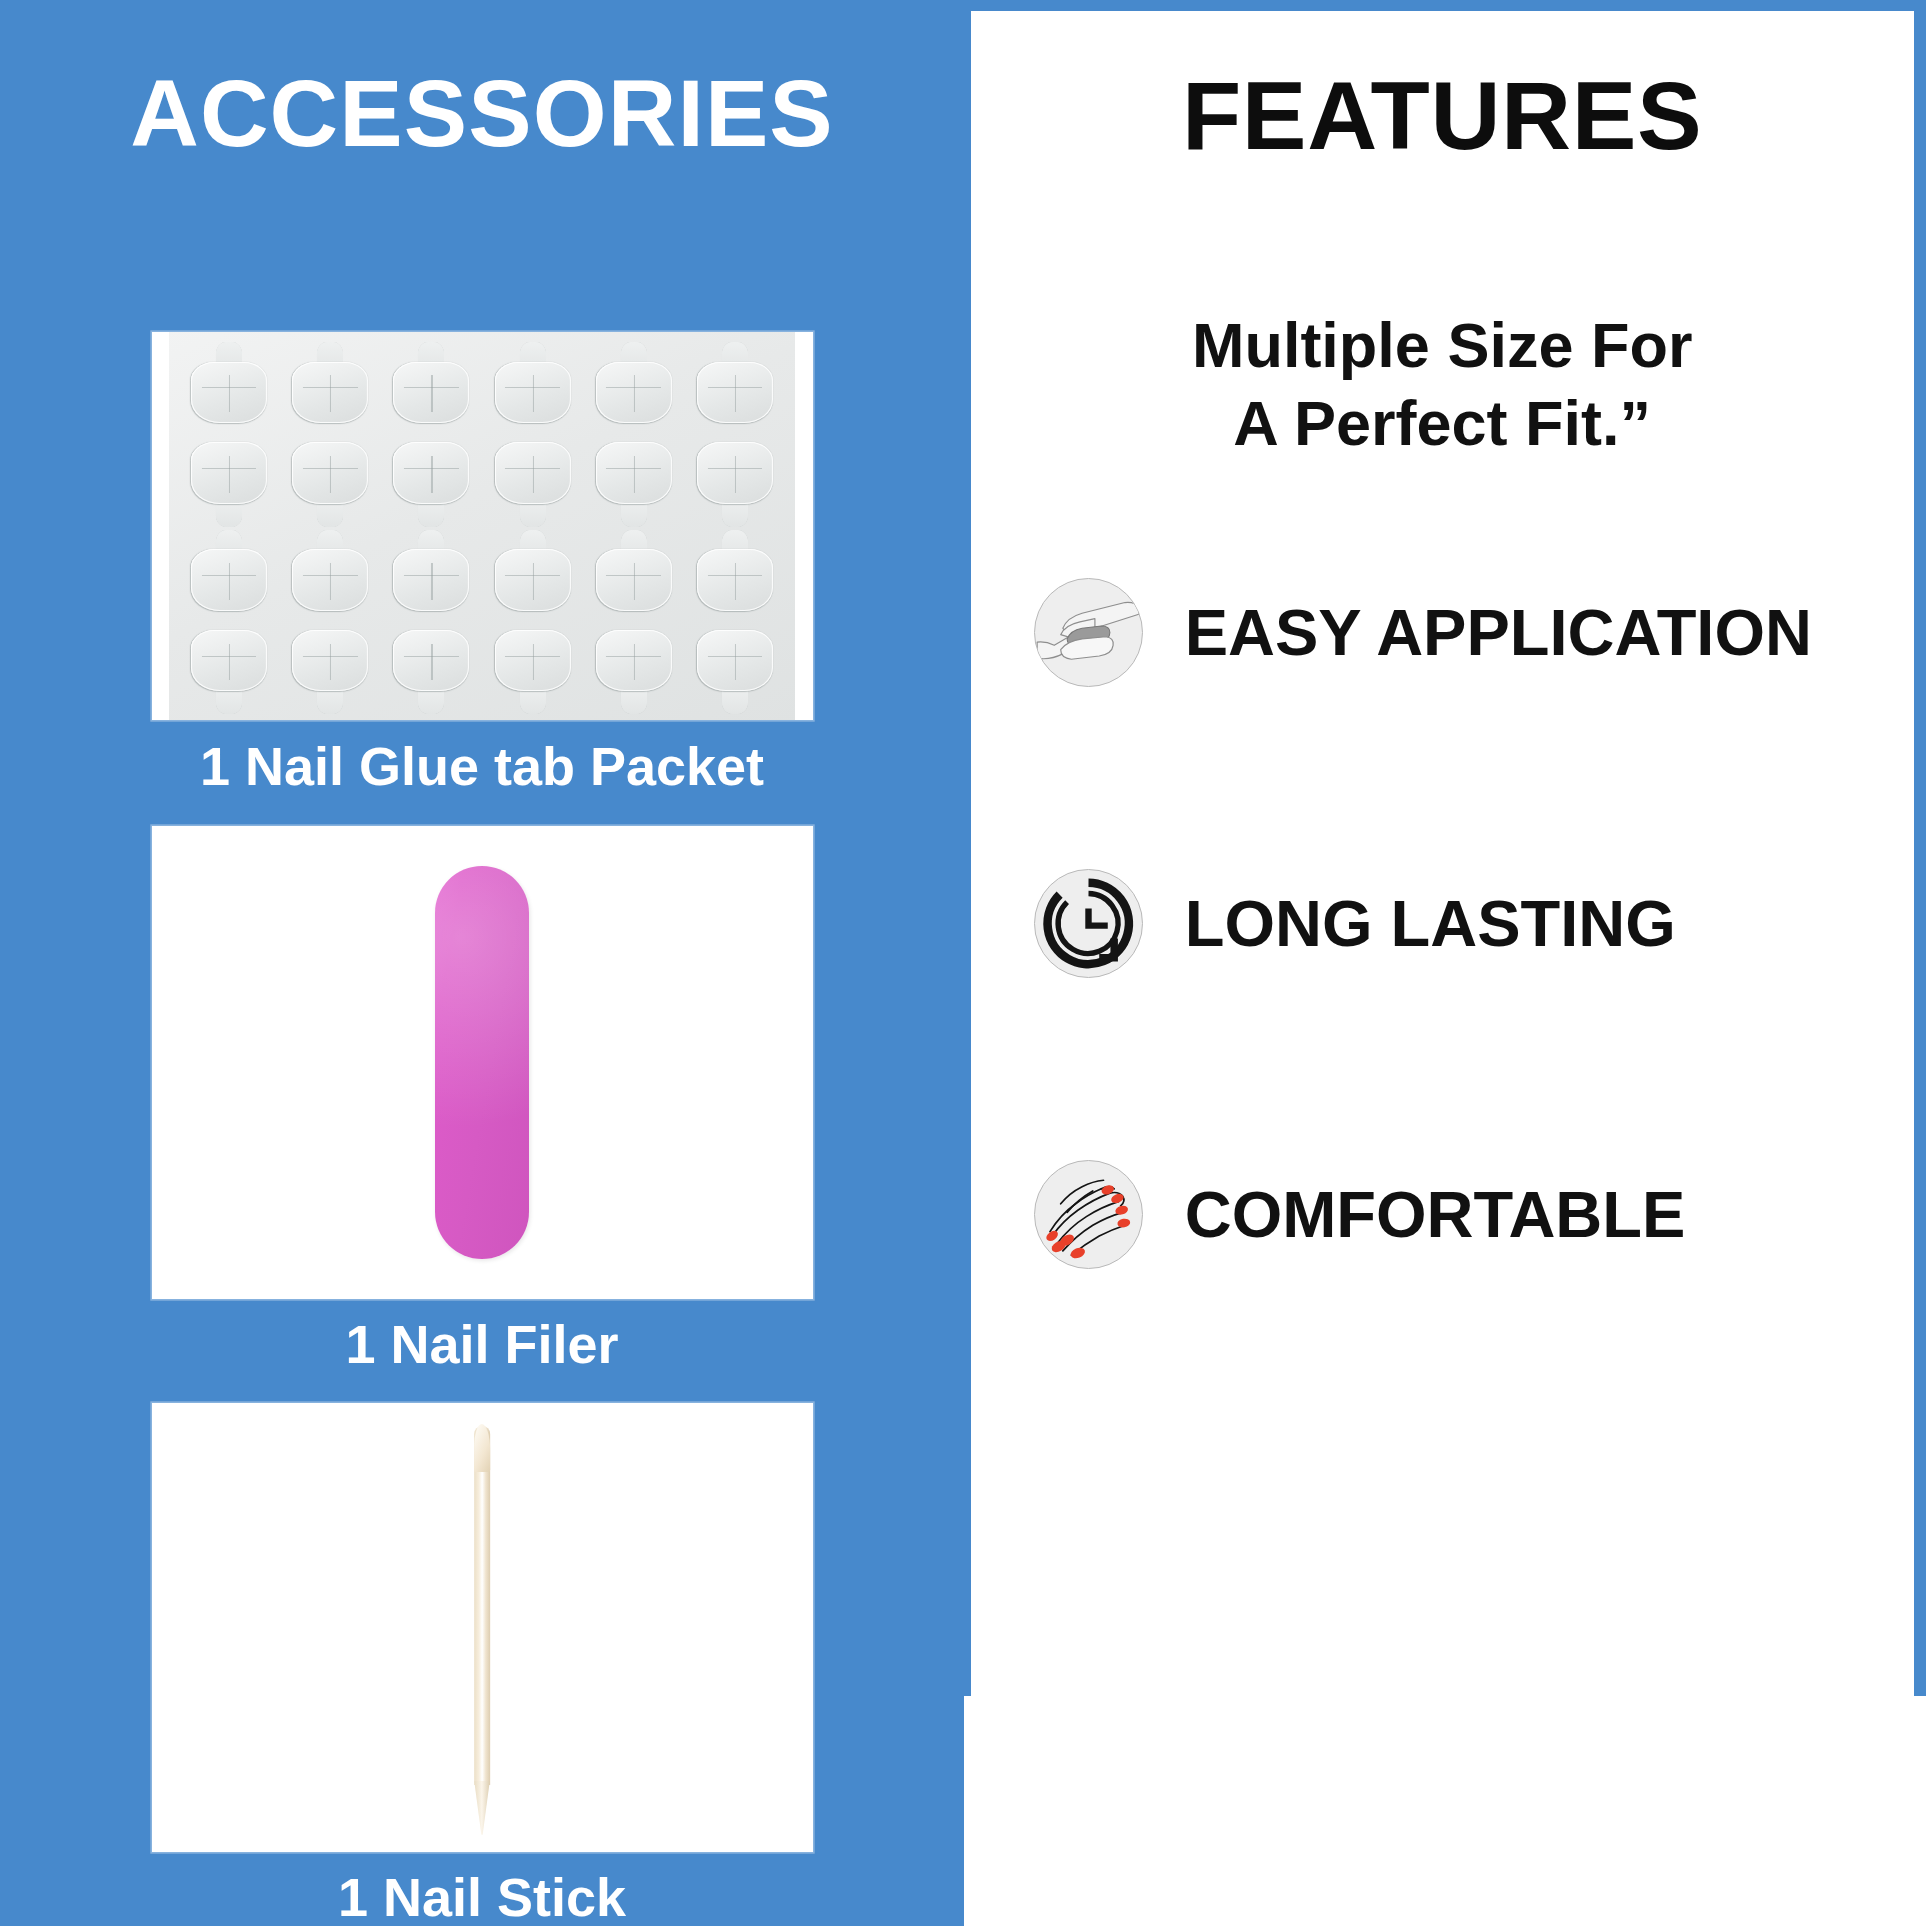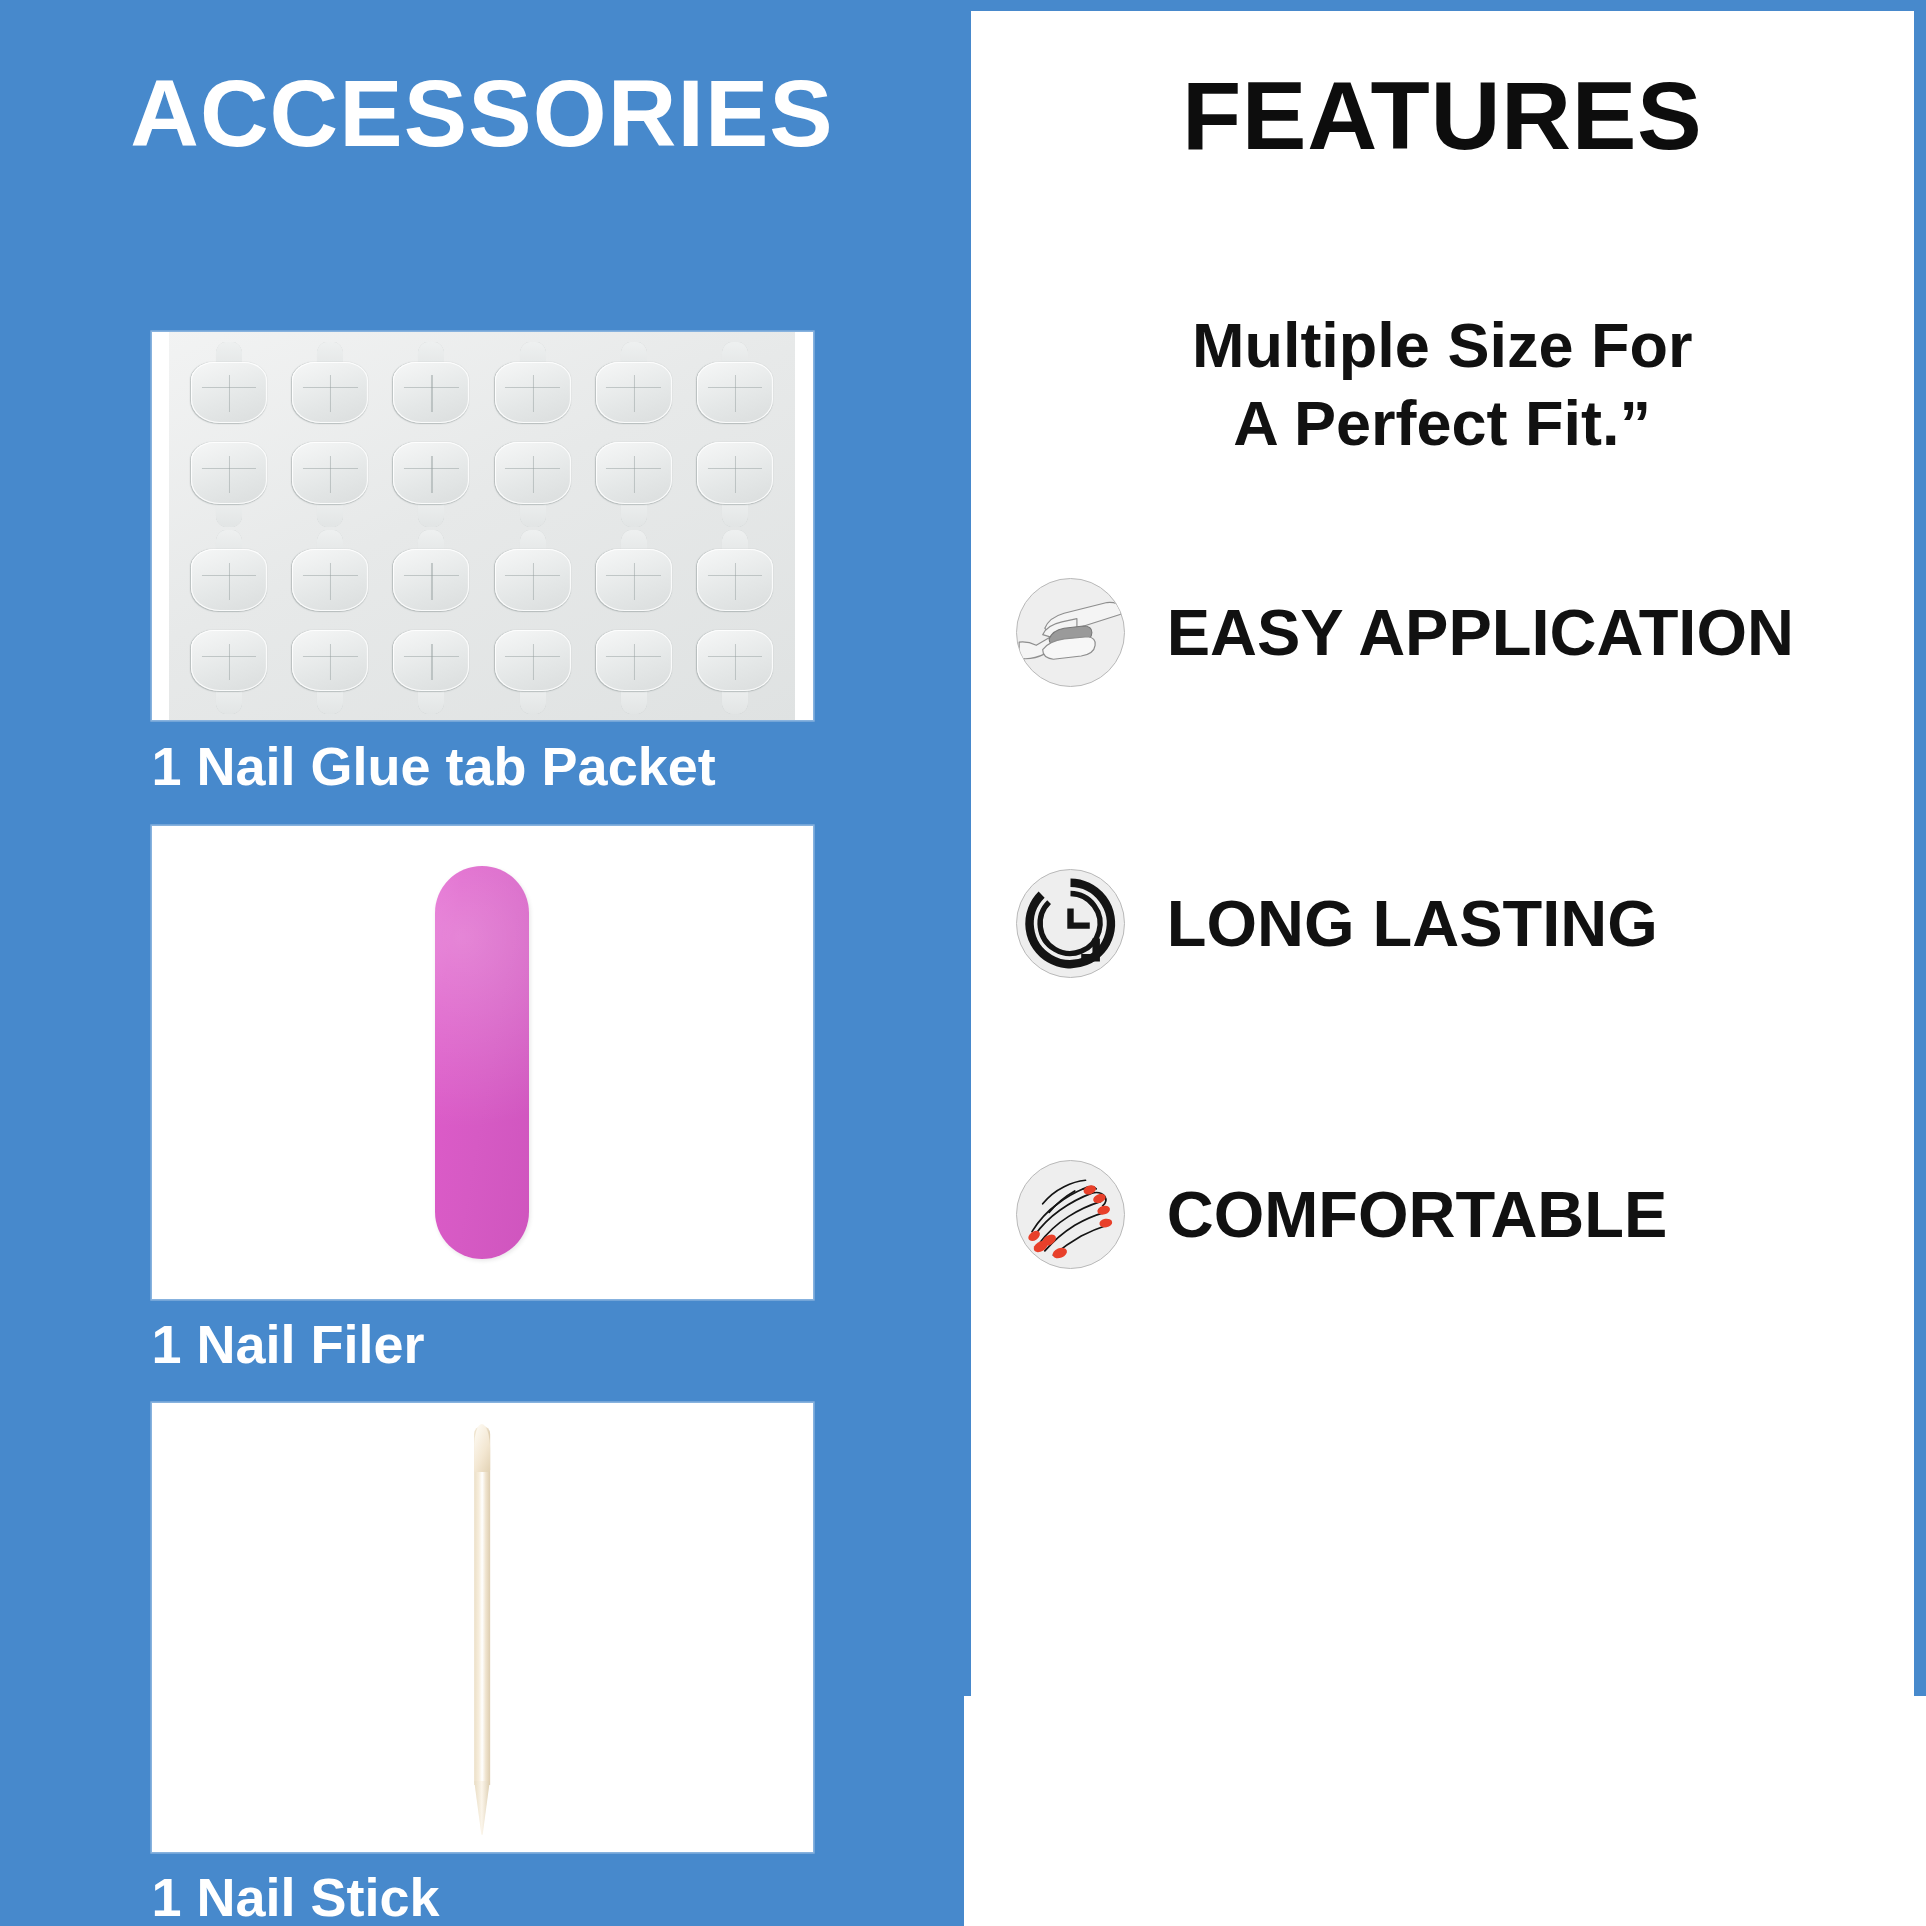--- a/index.html
+++ b/index.html
@@ -39,21 +39,21 @@
     position:relative;
     width:661px;
     background:#ffffff;
     box-sizing:border-box;
     box-shadow:0 0 0 1.7px rgba(255,255,255,0.35);
     display:flex;align-items:center;justify-content:center;
     overflow:hidden;
   }
   .acc-caption{
     width:661px;
-    text-align:left;
+    text-align:center;
     color:#ffffff;
     font-size:54px;
     font-weight:700;
     line-height:1.05;
     white-space:nowrap;
   }
 
   
   .card-glue{height:432px;margin-top:107px;}
   .cap-glue{margin-top:18px;}
@@ -167,21 +167,21 @@
   }
   .feature-list{
     margin-top:84px;
     width:100%;
     display:flex;flex-direction:column;
   }
   .feature-row{
     display:flex;align-items:center;
     height:140px;
     margin-bottom:151px;
-    padding-left:45px;
+    padding-left:63px;
     box-sizing:border-box;
   }
   .feature-row:last-child{margin-bottom:0;}
   .feature-icon{
     width:107px;height:107px;flex:0 0 107px;
     border-radius:50%;
     background:#eeeeee;
     border:1.7px solid #b9b9b9;
     position:relative;
     overflow:hidden;

